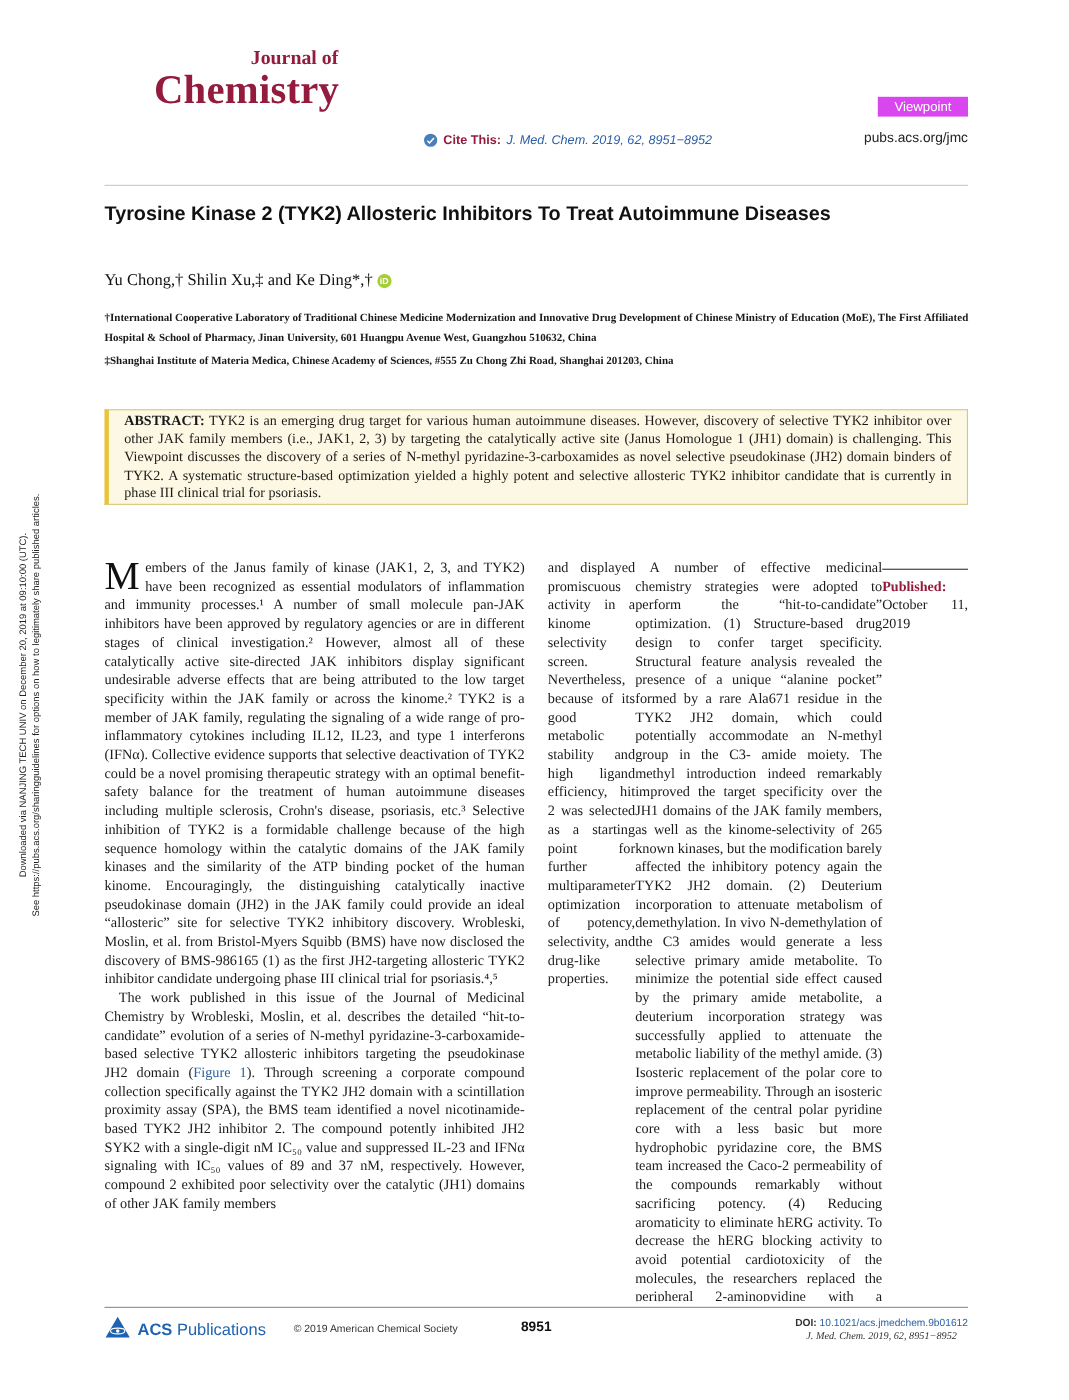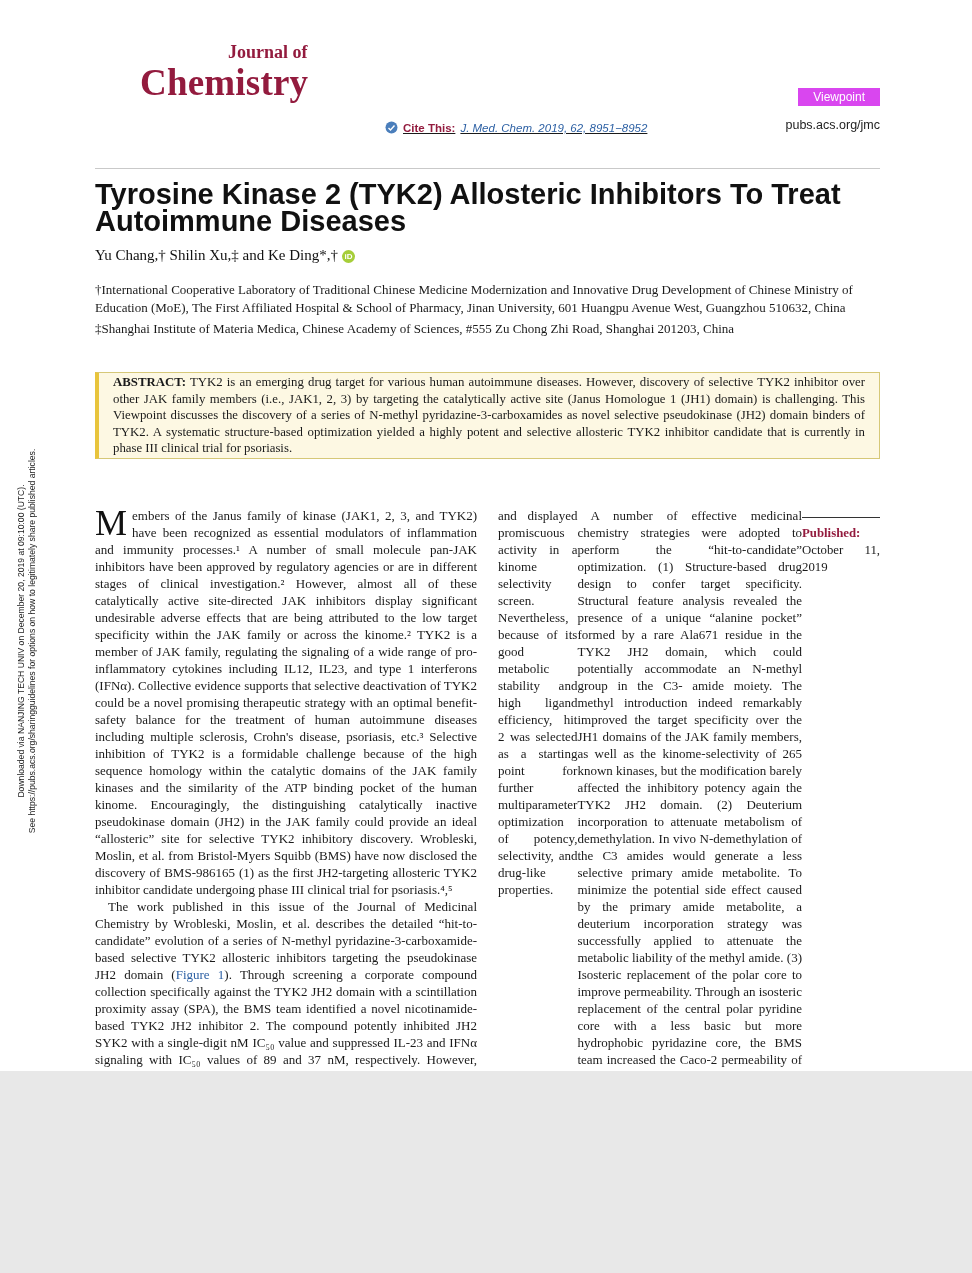--- a/index.html
+++ b/index.html
@@ -1,64 +1,64 @@
 <!DOCTYPE html>
 <html><head>
 <meta charset="utf-8">
 <style>
   * { margin:0; padding:0; box-sizing:border-box; }
   html,body { background:#e8e8e8; }
   .page {
-    position:relative; width:972px; height:1071px; margin:0 auto;
+    position:relative; width:972px; height:1273px; margin:0 auto;
     background:#ffffff; overflow:hidden;
     font-family:"Liberation Serif", serif; color:#1a1a1a;
   }
 
   
   .side-stamp {
     position:absolute; left:-242px; top:629px; width:540px; height:24px;
     transform:rotate(-90deg);
     font-family:"Liberation Sans", sans-serif;
     font-size:8.6px; line-height:11px; color:#222; text-align:center;
     white-space:nowrap;
   }
 
   
   .logo { position:absolute; left:140px; top:42px; color:#931B3E; }
   .logo-top { font-size:18px; font-weight:bold; margin-left:88px; font-family:"Liberation Serif",serif; }
   .logo-big { font-size:37px; font-weight:bold; line-height:39px; font-family:"Liberation Serif",serif; letter-spacing:0.2px; }
 
-  .cite-row { position:absolute; left:385px; top:121px; font-size:11.5px; display:flex; align-items:center; gap:5px; font-family:"Liberation Sans",sans-serif;text-decoration:underline; }
+  .cite-row { position:absolute; left:385px; top:121px; font-size:11.5px; display:flex; align-items:center; gap:5px; font-family:"Liberation Sans",sans-serif; }
   .cite-icon { display:inline-flex; }
   .cite-label { color:#931B3E; font-weight:bold; }
   .cite-ref { color:#2B5FA3; font-style:italic; }
 
   .badge {
     position:absolute; right:92px; top:88px;
     background:#d946ef; color:#fff; font-family:"Liberation Sans",sans-serif;
     font-size:12px; padding:2px 15px; text-align:center;
   }
   .site { position:absolute; right:92px; top:118px; font-family:"Liberation Sans",sans-serif; font-size:12.5px; color:#222; }
 
   .header-rule { position:absolute; top:168px; left:95px; width:785px; border-top:1px solid #c9c9c9; }
 
   
   .title {
     position:absolute; left:95px; top:181px; width:800px;
     font-family:"Liberation Sans",sans-serif; font-weight:bold;
-    font-size:29px; line-height:27px; color:#111;
+    font-size:18px; line-height:27px; color:#111;
   }
   .authors { position:absolute; left:95px; top:247px; font-size:15px; color:#111; }
   .orcid {
     display:inline-block; width:13px; height:13px; border-radius:50%;
     background:#A6CE39; color:#fff; font-family:"Liberation Sans",sans-serif;
     font-size:8px; font-weight:bold; text-align:center; line-height:13px;
     vertical-align:1px; margin-left:4px;
   }
-  .affils { position:absolute; left:95px; top:281px; width:788px; font-size:13px; line-height:18px; }
+  .affils { position:absolute; left:95px; top:281px; width:788px; font-size:10px; line-height:18px;font-weight:bold; }
   .affil { margin-bottom:3px; }
 
   
   .abstract-box {
     position:absolute; left:95px; top:372px; width:785px;
     background:#FDF8E3; border:1px solid #d6c878; border-left:4px solid #e8c43c;
     padding:1px 14px; font-size:12.8px; line-height:16.5px; text-align:justify;
   }
   .abstract-label { font-weight:bold; }
 
@@ -121,21 +121,21 @@
   </div>
 
   <div class="badge">Viewpoint</div>
   <div class="site">pubs.acs.org/jmc</div>
 
   <div class="header-rule"></div>
 
   <h1 class="title">Tyrosine Kinase 2 (TYK2) Allosteric Inhibitors To Treat Autoimmune Diseases</h1>
 
   <div class="authors">
-    <span>Yu Chang,† Shilin Xu,‡ and Ke Ding*,†</span><span class="orcid">iD</span>
+    <span>Yu Chong,† Shilin Xu,‡ and Ke Ding*,†</span><span class="orcid">iD</span>
   </div>
 
   <div class="affils">
     <div class="affil">†International Cooperative Laboratory of Traditional Chinese Medicine Modernization and Innovative Drug Development of Chinese Ministry of Education (MoE), The First Affiliated Hospital &amp; School of Pharmacy, Jinan University, 601 Huangpu Avenue West, Guangzhou 510632, China</div>
     <div class="affil">‡Shanghai Institute of Materia Medica, Chinese Academy of Sciences, #555 Zu Chong Zhi Road, Shanghai 201203, China</div>
   </div>
 
   <div class="abstract-box">
     <span class="abstract-label">ABSTRACT:</span>
     <span>TYK2 is an emerging drug target for various human autoimmune diseases. However, discovery of selective TYK2 inhibitor over other JAK family members (i.e., JAK1, 2, 3) by targeting the catalytically active site (Janus Homologue 1 (JH1) domain) is challenging. This Viewpoint discusses the discovery of a series of N-methyl pyridazine-3-carboxamides as novel selective pseudokinase (JH2) domain binders of TYK2. A systematic structure-based optimization yielded a highly potent and selective allosteric TYK2 inhibitor candidate that is currently in phase III clinical trial for psoriasis.</span>

